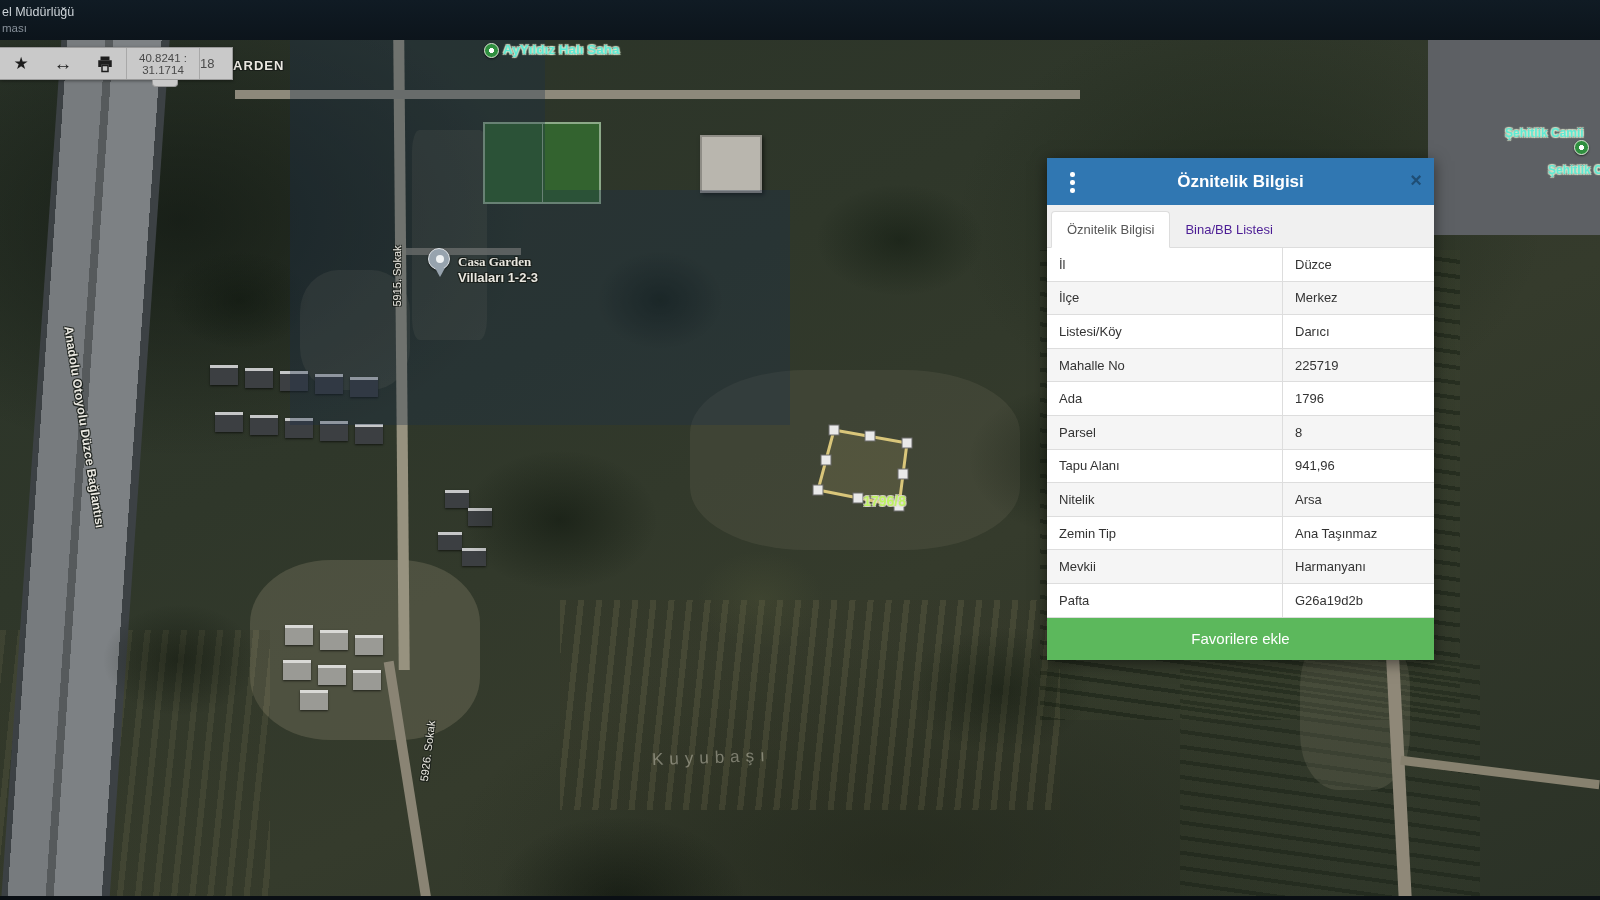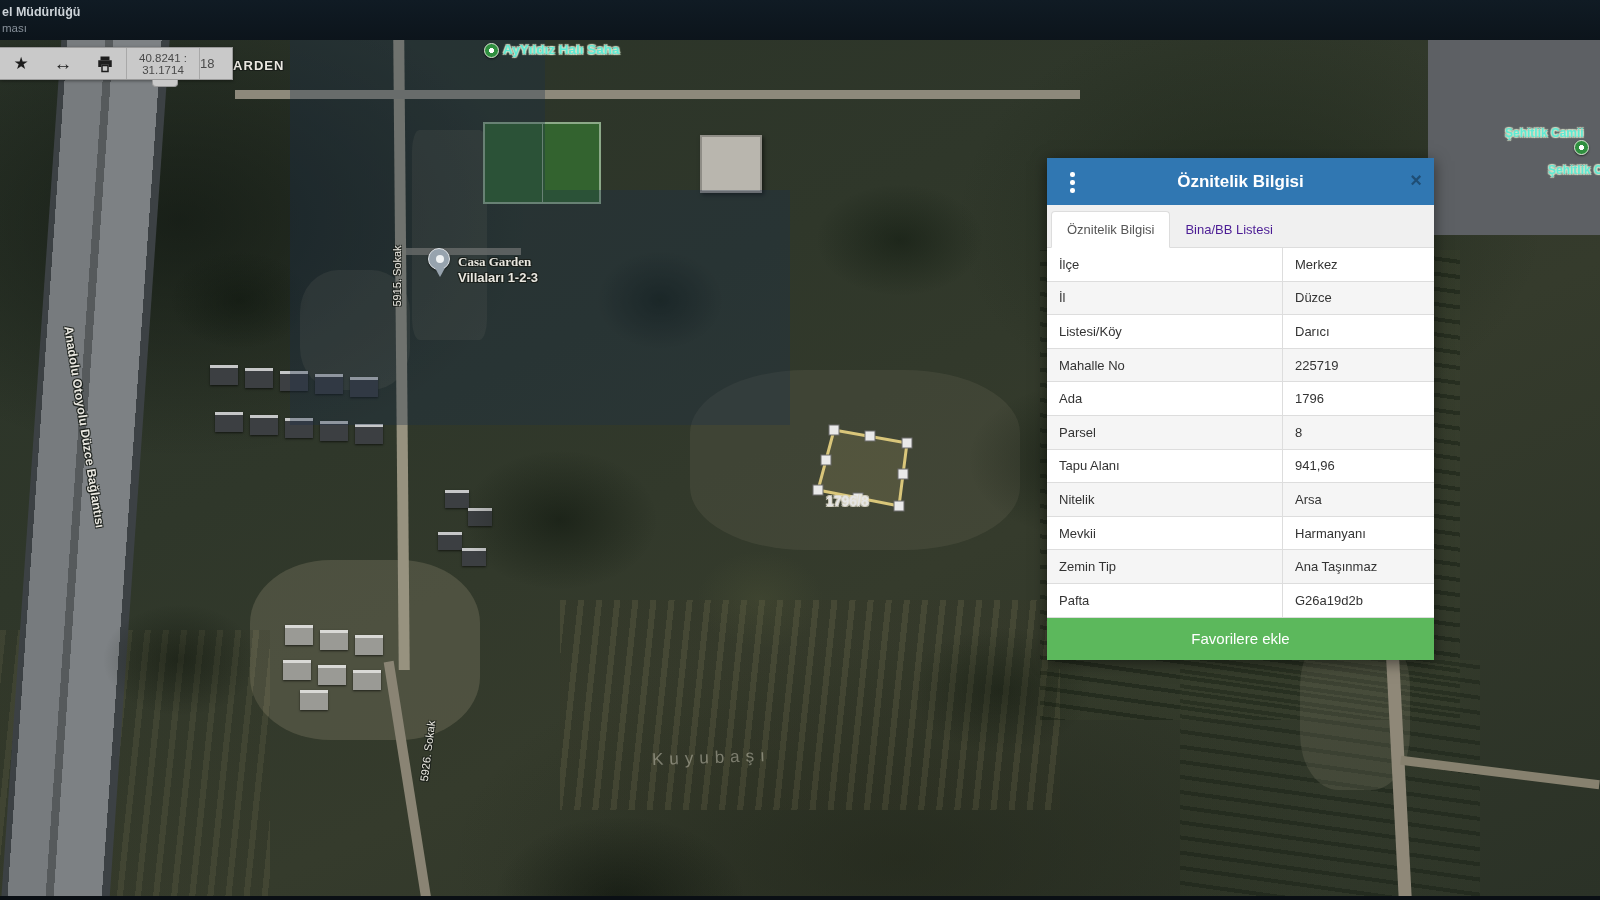--- a/index.html
+++ b/index.html
@@ -3,21 +3,21 @@
 <meta charset="utf-8">
 <style>
   * { margin:0; padding:0; box-sizing:border-box; }
   html,body { width:1600px; height:900px; overflow:hidden; background:#0d161d;
               font-family:"Liberation Sans", sans-serif; }
   #stage { position:relative; width:1600px; height:900px; overflow:hidden; }
 
   
   .app-header { position:absolute; left:0; top:0; width:1600px; height:40px;
                 background:linear-gradient(180deg,#101b24,#0c141b); z-index:50; }
-  .app-header .l1 { position:absolute; left:2px; top:5px; font-size:12.5px; font-weight:bold; color:#cdd3d8; }
+  .app-header .l1 { position:absolute; left:2px; top:5px; font-size:12.5px; font-weight:normal; color:#cdd3d8; }
   .app-header .l2 { position:absolute; left:2px; top:22px; font-size:11.5px; color:#87909a; }
 
   
   .map { position:absolute; left:0; top:40px; width:1600px; height:860px;
          background:
            radial-gradient(420px 300px at 1250px 180px, rgba(25,35,22,0.6), transparent 70%),
            radial-gradient(500px 340px at 180px 180px, rgba(8,14,10,0.55), transparent 70%),
            radial-gradient(600px 300px at 900px 820px, rgba(30,34,22,0.5), transparent 75%),
            linear-gradient(155deg,#2a3328 0%, #2f372a 35%, #353b2c 60%, #2b3227 100%);
          z-index:1; }
@@ -59,22 +59,22 @@
   .pitch { position:absolute; left:483px; top:82px; width:118px; height:82px;
            background:#33632f; border:2px solid rgba(230,240,225,0.5); }
   .pitch:before { content:""; position:absolute; left:50%; top:0; width:1px; height:100%; background:rgba(230,240,225,0.5); }
 
   
   .tint { left:0; top:0; width:1600px; height:860px; background:rgba(28,48,74,0.32);
           clip-path:polygon(290px 0px,545px 0px,545px 150px,790px 150px,790px 385px,290px 385px); }
 
   
   .parcel-svg { position:absolute; left:0; top:40px; z-index:6; }
-  .parcel-label { position:absolute; left:826px; top:493px; width:80px; text-align:left;
-    font-size:14px; font-weight:bold; color:#e5e5e5; z-index:7;
+  .parcel-label { position:absolute; left:826px; top:493px; width:80px; text-align:right;
+    font-size:14px; font-weight:bold; color:#bef264; z-index:7;
     text-shadow:-1px -1px 0 rgba(225,222,205,0.75),1px -1px 0 rgba(225,222,205,0.75),-1px 1px 0 rgba(225,222,205,0.75),1px 1px 0 rgba(225,222,205,0.75); }
 
   
   .maplabel { position:absolute; z-index:5; white-space:nowrap; }
   .lab-light { color:#e9e7e0; font-weight:bold;
     text-shadow:-1px -1px 0 rgba(25,30,25,0.9),1px -1px 0 rgba(25,30,25,0.9),-1px 1px 0 rgba(25,30,25,0.9),1px 1px 0 rgba(25,30,25,0.9); }
   .lab-green { color:#5eead4; font-weight:bold;
     text-shadow:-1px -1px 1px rgba(215,232,205,0.85),1px -1px 1px rgba(215,232,205,0.85),-1px 1px 1px rgba(215,232,205,0.85),1px 1px 1px rgba(215,232,205,0.85); }
   .lab-faint { color:rgba(200,198,182,0.5); font-size:17px; letter-spacing:6px; transform:rotate(-2deg); }
 
@@ -237,28 +237,28 @@
         </div>
       <div class="panel-title">Öznitelik Bilgisi</div>
       <div class="close-x">×</div>
     </div>
     <div class="tabbar">
       <div class="tab active">Öznitelik Bilgisi</div>
       <div class="tab inactive">Bina/BB Listesi</div>
     </div>
     <div class="ptable">
       <div class="prow">
+          <div class="cl">İl</div>
+          <div class="cv">Düzce</div>
+        </div>
+      <div class="prow">
           <div class="cl">İlçe</div>
           <div class="cv">Merkez</div>
         </div>
       <div class="prow">
-          <div class="cl">İl</div>
-          <div class="cv">Düzce</div>
-        </div>
-      <div class="prow">
           <div class="cl">Listesi/Köy</div>
           <div class="cv">Darıcı</div>
         </div>
       <div class="prow">
           <div class="cl">Mahalle No</div>
           <div class="cv">225719</div>
         </div>
       <div class="prow">
           <div class="cl">Ada</div>
           <div class="cv">1796</div>
@@ -269,28 +269,28 @@
         </div>
       <div class="prow">
           <div class="cl">Tapu Alanı</div>
           <div class="cv">941,96</div>
         </div>
       <div class="prow">
           <div class="cl">Nitelik</div>
           <div class="cv">Arsa</div>
         </div>
       <div class="prow">
+          <div class="cl">Zemin Tip</div>
+          <div class="cv">Ana Taşınmaz</div>
+        </div>
+      <div class="prow">
           <div class="cl">Mevkii</div>
           <div class="cv">Harmanyanı</div>
         </div>
       <div class="prow">
-          <div class="cl">Zemin Tip</div>
-          <div class="cv">Ana Taşınmaz</div>
-        </div>
-      <div class="prow">
           <div class="cl">Pafta</div>
           <div class="cv">G26a19d2b</div>
         </div>
     </div>
     <button class="fav-btn">Favorilere ekle</button>
   </div>
 
   <div class="bottom-strip"></div>
 </div>
 

